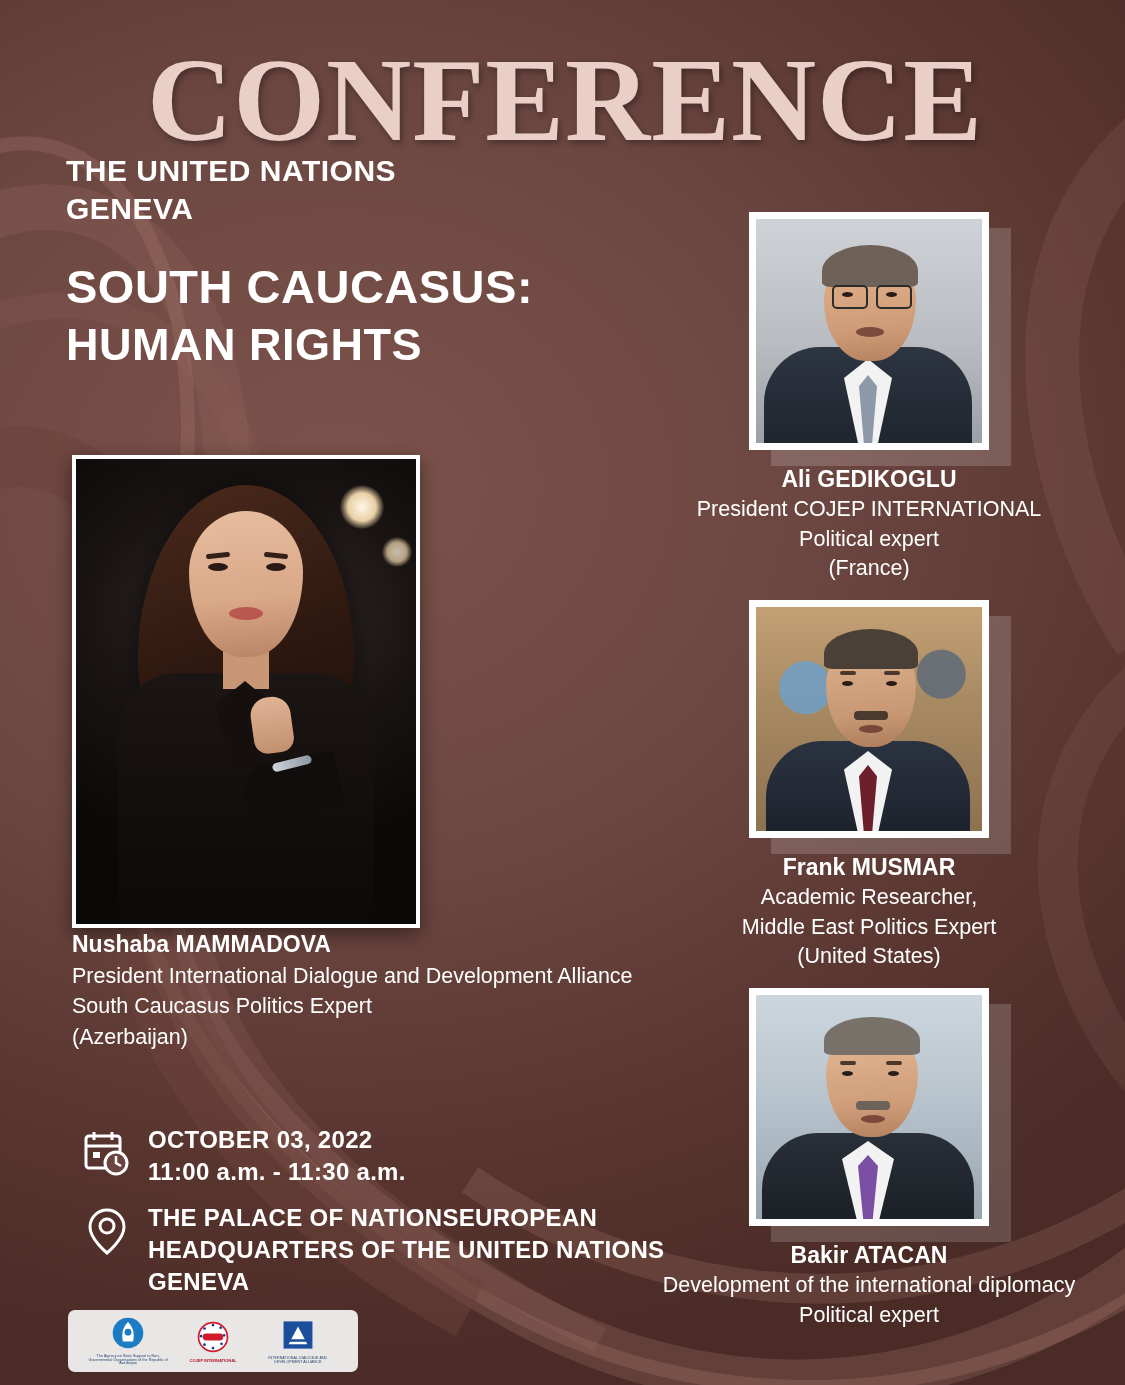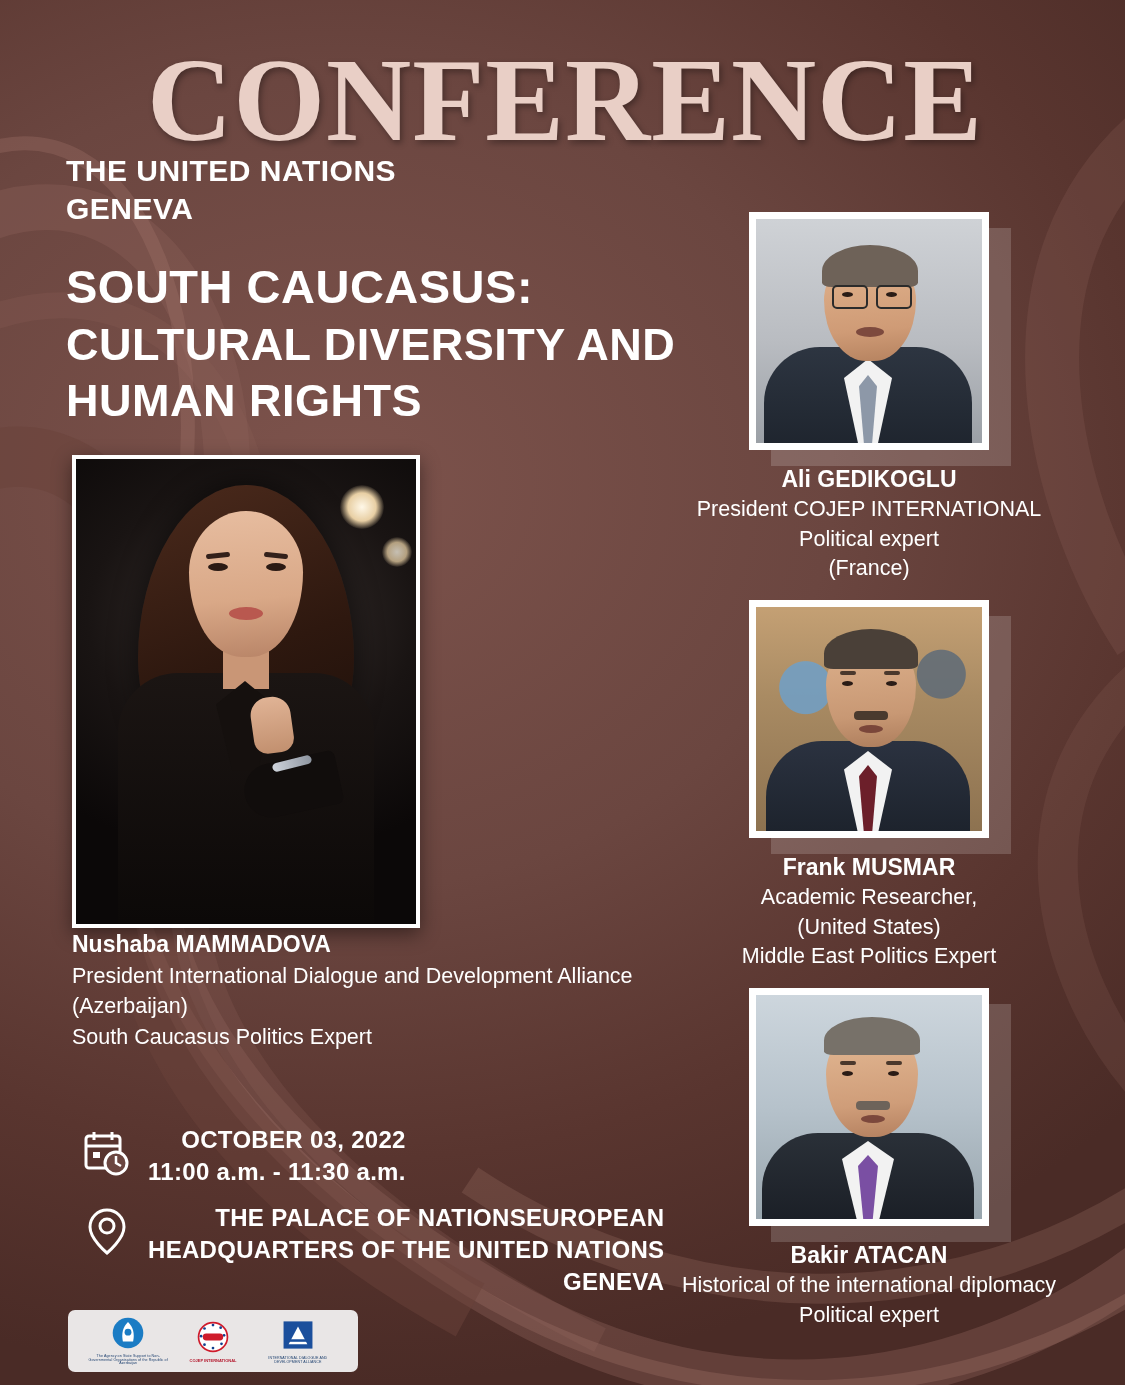--- a/index.html
+++ b/index.html
@@ -214,21 +214,20 @@
   
   .info-block { position: absolute; left: 82px; color: #ffffff; }
   .info-date { top: 1124px; }
   .info-place { top: 1202px; }
   .info-text {
     margin-left: 66px;
     font-weight: bold;
     font-size: 24px;
     line-height: 1.33;
     letter-spacing: 0.3px;
-    text-align: right;
   }
   .icon-box { position: absolute; left: 0; top: 4px; width: 50px; height: 50px; }
 
   .logos {
     position: absolute;
     left: 68px;
     top: 1310px;
     width: 290px;
     height: 62px;
     background: #e9e6e6;
@@ -266,21 +265,20 @@
     </svg>
   </div>
 
   <div class="conference-title">CONFERENCE</div>
 
   <div class="un-line" style="white-space:pre-line;">THE UNITED NATIONS
 GENEVA</div>
 
   <div class="main-title">
     <div class="l1">SOUTH CAUCASUS:</div>
-    <div>CULTURAL DIVERSITY AND</div>
     <div>HUMAN RIGHTS</div>
   </div>
 
   <div class="main-photo-wrap">
     <div class="main-photo">
       <div class="ph-lightA"></div>
       <div class="ph-lightB"></div>
       <div class="ph-hair"></div>
       <div class="ph-body"></div>
       <div class="ph-neck"></div>
@@ -293,22 +291,22 @@
       <div class="ph-lips"></div>
       <div class="ph-arm"></div>
       <div class="ph-bracelet"></div>
       <div class="ph-hand"></div>
     </div>
   </div>
 
   <div class="main-caption">
     <span class="name">Nushaba MAMMADOVA</span>
     <div>President International Dialogue and Development Alliance</div>
+    <div>South Caucasus Politics Expert</div>
     <div>(Azerbaijan)</div>
-    <div>South Caucasus Politics Expert</div>
   </div>
 
   <div class="speaker" style="top:212px;">
     <div class="frame-shadow">
       <div class="frame">
         <div class="pic" style="background:linear-gradient(180deg,#cfd2d6 0%,#b9bcc1 55%,#9ba0a6 100%);">
           <div class="hd-body" style="left:8px;top:128px;width:208px;height:110px;background:linear-gradient(180deg,#2d3541 0%,#1d232c 100%);"></div>
           <div class="hd-shirt" style="left:88px;top:140px;width:48px;height:86px;clip-path:polygon(50% 0,100% 22%,70% 100%,30% 100%,0 22%);"></div>
           <div class="hd-tie" style="left:103px;top:156px;width:18px;height:70px;background:#8d98a8;clip-path:polygon(50% 0,100% 16%,72% 100%,28% 100%,0 16%);"></div>
           <div class="hd-head" style="left:68px;top:34px;width:92px;height:108px;background:linear-gradient(175deg,#e3b58f 0%,#cf9b76 70%,#b5825f 100%);"></div>
@@ -344,22 +342,22 @@
           <div class="hd-eye" style="left:86px;top:74px;"></div>
           <div class="hd-eye" style="left:130px;top:74px;"></div>
           <div class="hd-mous" style="left:98px;top:104px;width:34px;height:9px;"></div>
           <div class="hd-mouth" style="left:103px;top:118px;width:24px;height:8px;background:#7a463a;"></div>
         </div>
       </div>
     </div>
     <div class="sp-caption">
       <div class="name">Frank MUSMAR</div>
       <div>Academic Researcher,</div>
+      <div>Middle East Politics Expert</div>
       <div>(United States)</div>
-      <div>Middle East Politics Expert</div>
     </div>
   </div>
 
   <div class="speaker" style="top:988px;">
     <div class="frame-shadow">
       <div class="frame">
         <div class="pic" style="background:linear-gradient(180deg,#cdd6dd 0%,#b6c2cb 50%,#98a5ad 100%);">
           <div class="hd-body" style="left:6px;top:138px;width:212px;height:100px;background:linear-gradient(180deg,#2a3038 0%,#191d24 100%);"></div>
           <div class="hd-shirt" style="left:86px;top:146px;width:52px;height:82px;clip-path:polygon(50% 0,100% 22%,70% 100%,30% 100%,0 22%);"></div>
           <div class="hd-tie" style="left:102px;top:160px;width:20px;height:68px;background:#7a4fa3;clip-path:polygon(50% 0,100% 16%,72% 100%,28% 100%,0 16%);"></div>
@@ -369,21 +367,21 @@
           <div class="hd-brow" style="left:130px;top:66px;"></div>
           <div class="hd-eye" style="left:86px;top:76px;"></div>
           <div class="hd-eye" style="left:132px;top:76px;"></div>
           <div class="hd-mous" style="left:100px;top:106px;width:34px;height:9px;background:#6d635a;"></div>
           <div class="hd-mouth" style="left:105px;top:120px;width:24px;height:8px;background:#7c483c;"></div>
         </div>
       </div>
     </div>
     <div class="sp-caption">
       <div class="name">Bakir ATACAN</div>
-      <div>Historical of the international diplomacy</div>
+      <div>Development of the international diplomacy</div>
       <div>Political expert</div>
     </div>
   </div>
 
   <div class="info-block info-date">
     <div class="icon-box">
       <svg viewBox="0 0 50 50" width="50" height="50" xmlns="http://www.w3.org/2000/svg">
         <rect x="4" y="8" width="34" height="32" rx="3" fill="none" stroke="#ffffff" stroke-width="3"></rect>
         <line x1="4" y1="18" x2="38" y2="18" stroke="#ffffff" stroke-width="3"></line>
         <line x1="12" y1="4" x2="12" y2="12" stroke="#ffffff" stroke-width="3"></line>

